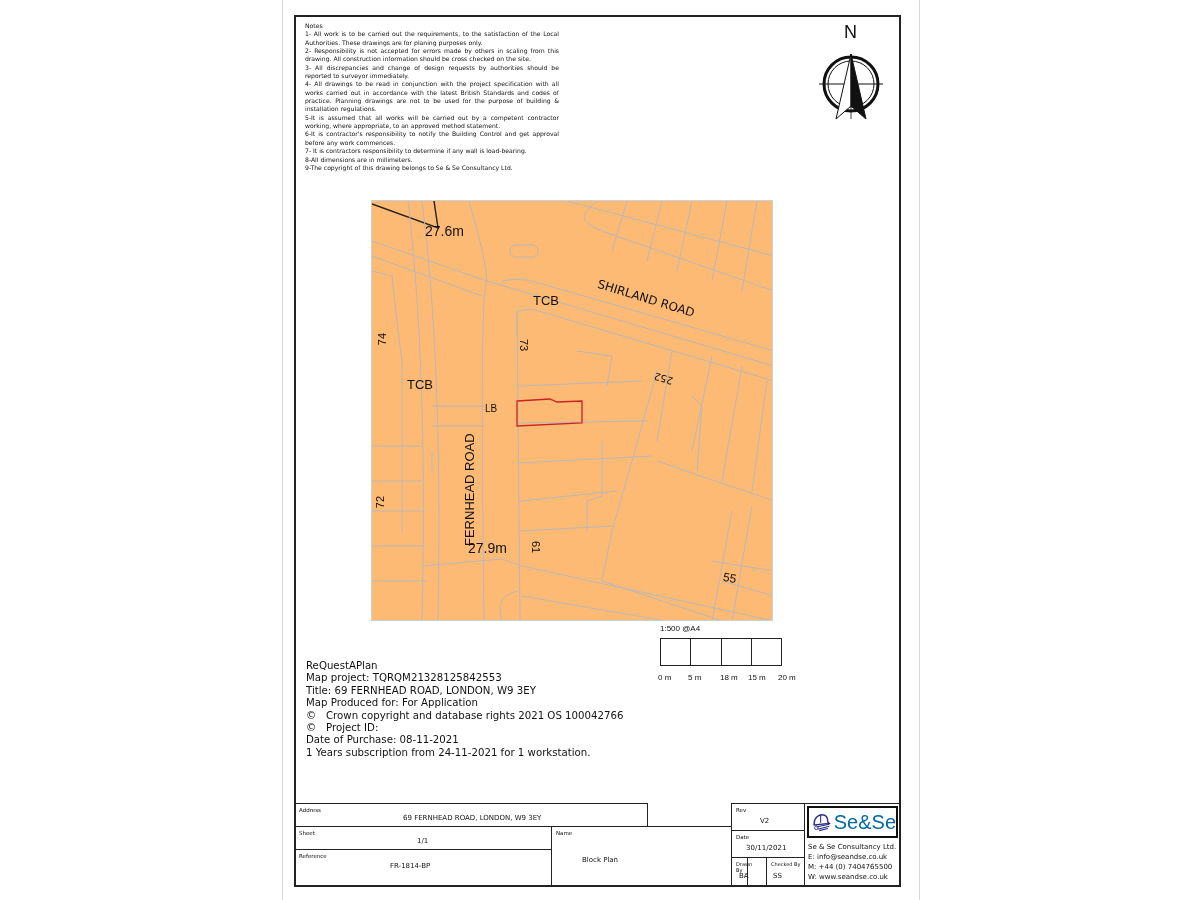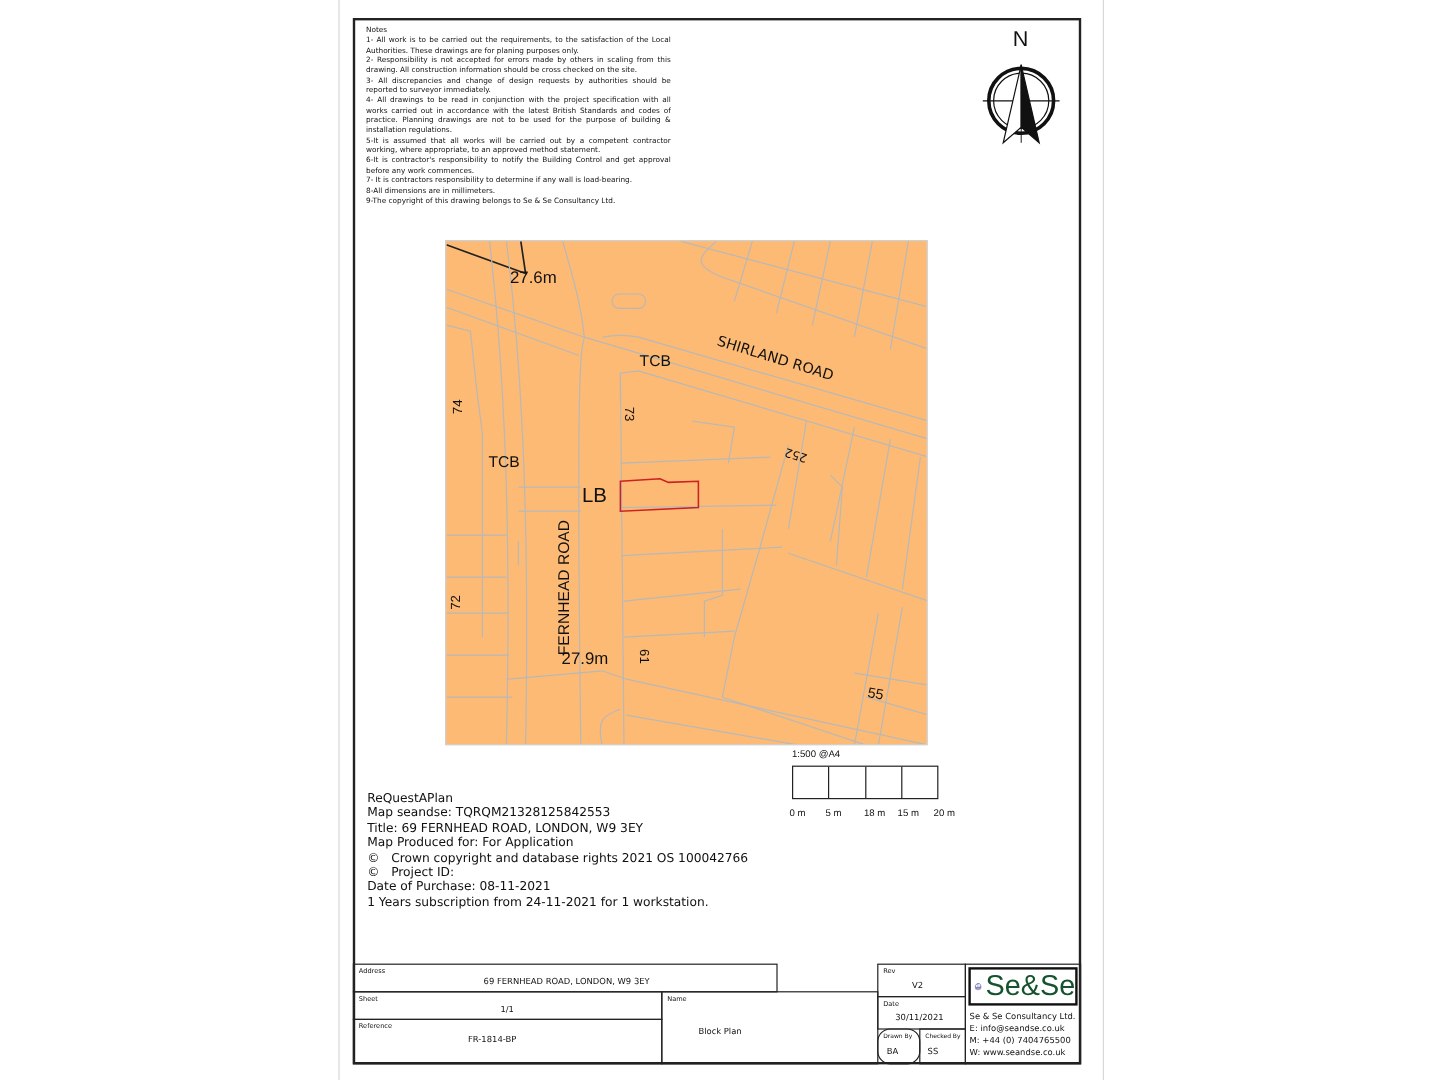--- a/index.html
+++ b/index.html
@@ -19,21 +19,21 @@
   .scale .bars span { flex:1; border-right:1px solid #222; }
   .scale .bars span:last-child { border-right:none; }
   .scale .ticks span { position:absolute; top:49px; font-size:8px; white-space:nowrap; }
   .info { position:absolute; left:306px; top:660px; font-size:10.2px; line-height:12.4px; white-space:nowrap; }
   .info .c { display:inline-block; width:20px; }
   .tb { position:absolute; left:294px; top:803px; width:607px; height:84px; }
   .cell { position:absolute; border:1px solid #222; box-sizing:border-box; }
   .lbl { position:absolute; left:4px; top:3px; font-size:5.5px; }
   .val { position:absolute; font-size:7px; white-space:nowrap; }
   .logo { position:absolute; border:2px solid #111; box-sizing:border-box; background:#fff; display:flex; align-items:center; }
-  .logo-text { font-family:"Liberation Sans", sans-serif; font-size:24px; color:#14532d; margin-left:3px; }
+  .logo-text { font-family:"Liberation Sans", sans-serif; font-size:20px; color:#0369a1; margin-left:3px; }
   .company { font-size:7px; line-height:10px; }
 </style>
 </head>
 <body>
 
 <div class="sheet"></div>
 <div class="frame"></div>
 
 <div class="notes">
   <div>Notes</div>
@@ -105,21 +105,21 @@
 
     <polygon points="145,200 178,198 185,201 210,200 210,222 145,225" stroke="#cc2222" stroke-width="1.3"></polygon>
   </svg>
   <div style="position:absolute;left:53px;top:22px;font-family:'Liberation Sans',sans-serif;font-size:14px;">27.6m</div>
   <div style="position:absolute;left:228px;top:76px;font-family:'DejaVu Sans',sans-serif;font-size:12px;transform:rotate(17deg);transform-origin:left top;white-space:nowrap;">SHIRLAND ROAD</div>
   <div style="position:absolute;left:161px;top:92px;font-family:'Liberation Sans',sans-serif;font-size:13px;">TCB</div>
   <div style="position:absolute;left:4px;top:132px;font-family:'Liberation Sans',sans-serif;font-size:11px;transform:rotate(-90deg);">74</div>
   <div style="position:absolute;left:146px;top:138px;font-family:'Liberation Sans',sans-serif;font-size:11px;transform:rotate(90deg);">73</div>
   <div style="position:absolute;left:282px;top:172px;font-family:'DejaVu Sans',sans-serif;font-size:10px;transform:rotate(197deg);">252</div>
   <div style="position:absolute;left:35px;top:176px;font-family:'Liberation Sans',sans-serif;font-size:13px;">TCB</div>
-  <div style="position:absolute;left:113px;top:202px;font-family:'Liberation Sans',sans-serif;font-size:17px;">LB</div>
+  <div style="position:absolute;left:113px;top:202px;font-family:'Liberation Sans',sans-serif;font-size:10px;">LB</div>
   <div style="position:absolute;left:90px;top:345px;font-family:'Liberation Sans',sans-serif;font-size:13px;transform:rotate(-90deg);transform-origin:left top;white-space:nowrap;">FERNHEAD ROAD</div>
   <div style="position:absolute;left:2px;top:295px;font-family:'Liberation Sans',sans-serif;font-size:11px;transform:rotate(-90deg);">72</div>
   <div style="position:absolute;left:96px;top:339px;font-family:'Liberation Sans',sans-serif;font-size:14px;">27.9m</div>
   <div style="position:absolute;left:158px;top:340px;font-family:'Liberation Sans',sans-serif;font-size:11px;transform:rotate(90deg);">61</div>
   <div style="position:absolute;left:351px;top:370px;font-family:'Liberation Sans',sans-serif;font-size:12px;transform:rotate(10deg);">55</div>
 </div>
 
 <div class="scale">
   <div class="title">1:500  @A4</div>
   <div class="bars">
@@ -132,21 +132,21 @@
     <span style="left:0px;">0 m</span>
     <span style="left:30px;">5 m</span>
     <span style="left:62px;">18 m</span>
     <span style="left:90px;">15 m</span>
     <span style="left:120px;">20 m</span>
   </div>
 </div>
 
 <div class="info">
   <div>ReQuestAPlan</div>
-  <div>Map seandse: TQRQM21328125842553</div>
+  <div>Map project: TQRQM21328125842553</div>
   <div>Title: 69 FERNHEAD ROAD, LONDON, W9 3EY</div>
   <div>Map Produced for: For Application</div>
   <div><span class="c">©</span><span>Crown copyright and database rights 2021 OS 100042766</span></div>
   <div><span class="c">©</span><span>Project ID:</span></div>
   <div>Date of Purchase: 08-11-2021</div>
   <div>1 Years subscription from 24-11-2021 for 1 workstation.</div>
 </div>
 
 <div class="tb">
 
@@ -173,21 +173,21 @@
   <div class="cell" style="left:437px;top:0;width:74px;height:28px;">
     <span class="lbl">Rev</span>
     <span class="val" style="left:28px;top:13px;">V2</span>
   </div>
 
   <div class="cell" style="left:437px;top:27px;width:74px;height:28px;">
     <span class="lbl">Date</span>
     <span class="val" style="left:14px;top:13px;">30/11/2021</span>
   </div>
 
-  <div class="cell" style="left:437px;top:54px;width:36px;height:30px;border-radius:11px;">
+  <div class="cell" style="left:437px;top:54px;width:17px;height:30px;">
     <span class="lbl" style="font-size:5px;">Drawn By</span>
     <span class="val" style="left:7px;top:14px;">BA</span>
   </div>
 
   <div class="cell" style="left:472px;top:54px;width:39px;height:30px;">
     <span class="lbl" style="font-size:5px;">Checked By</span>
     <span class="val" style="left:6px;top:14px;">SS</span>
   </div>
 
   <div class="cell" style="left:510px;top:0;width:97px;height:84px;">

